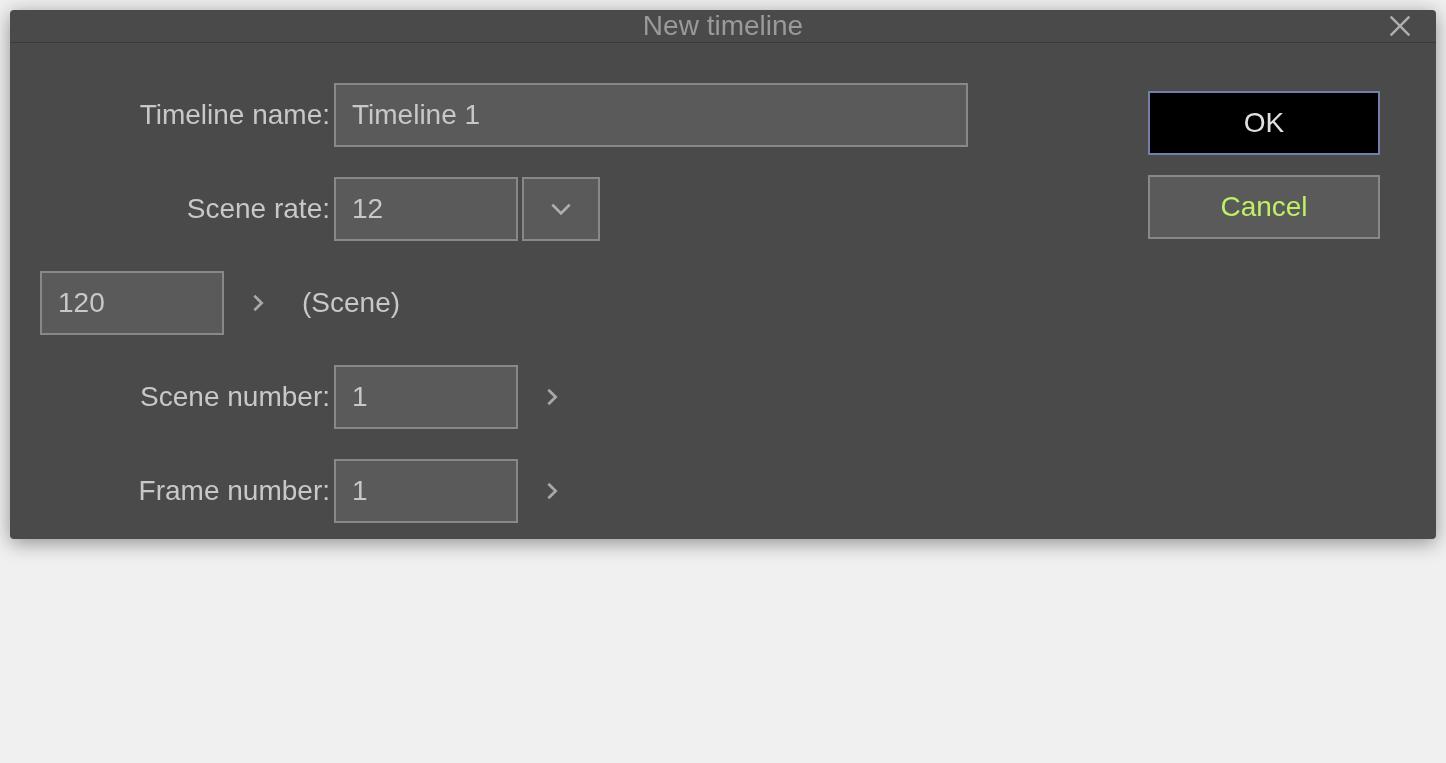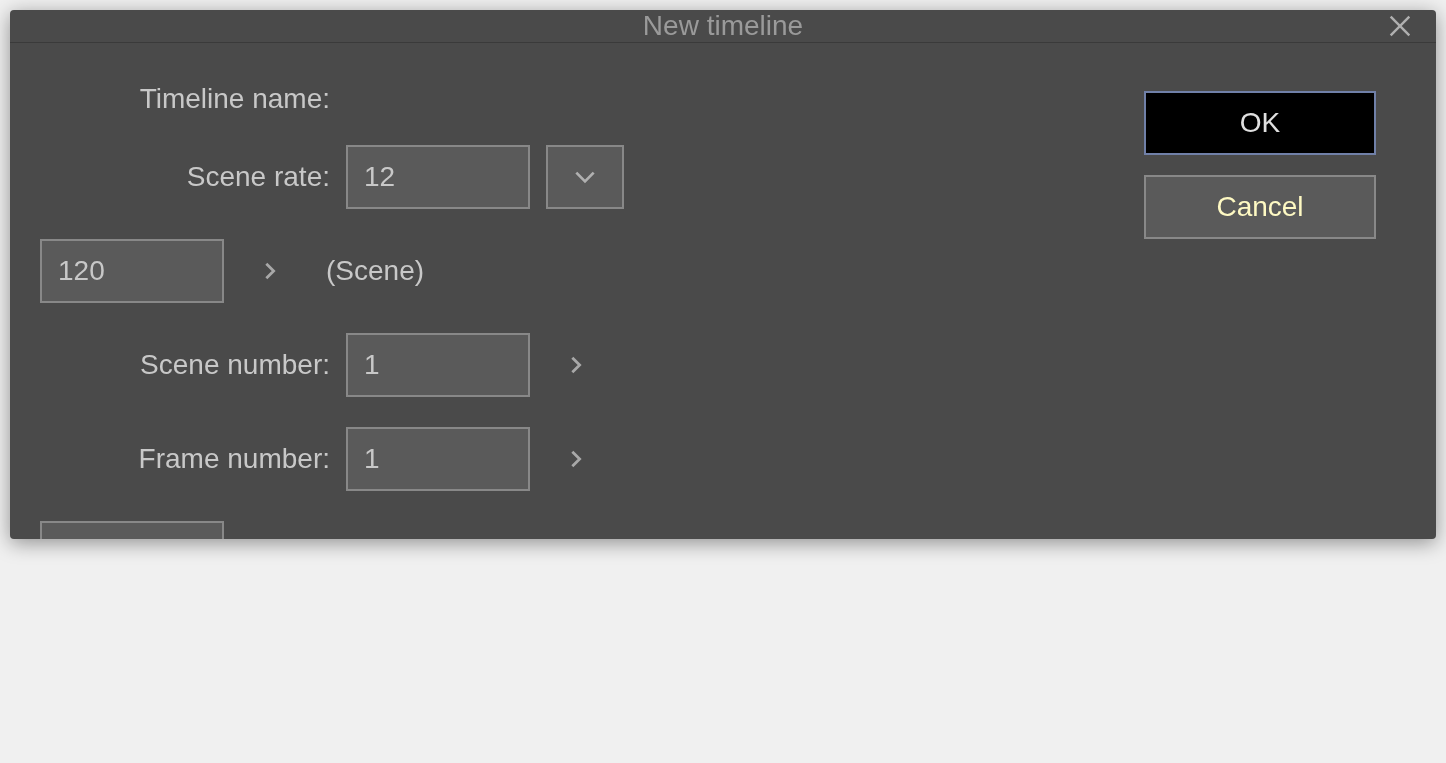--- a/index.html
+++ b/index.html
@@ -62,21 +62,21 @@
     }
     .form-area {
       flex: 1;
       display: flex;
       flex-direction: column;
       gap: 30px;
     }
     .form-row {
       display: flex;
       align-items: center;
-      gap: 16px;
+      gap: 4px;
     }
     .label {
       width: 290px;
       text-align: right;
       color: #c8c8c8;
       font-size: 28px;
       font-weight: 400;
     }
     .text-input {
       background: #5a5a5a;
@@ -143,21 +143,21 @@
       cursor: pointer;
       border: 2px solid #888;
     }
     .btn-primary {
       background: #000000;
       color: #e0e0e0;
       border-color: #7080a8;
     }
     .btn-secondary {
       background: #5a5a5a;
-      color: #fef9c3;
+      color: #bef264;
     }
   </style>
 </head>
 <body>
 
 <div class="dialog">
   <div class="titlebar">
     <span class="title-text">New timeline</span>
     <div class="close-btn">
       <svg viewBox="0 0 24 24" fill="none" stroke="currentColor" stroke-width="2">
@@ -165,20 +165,21 @@
         <line x1="20" y1="4" x2="4" y2="20"></line>
       </svg>
     </div>
   </div>
 
   <div class="body">
     <div class="form-area">
 
       <div class="form-row">
         <span class="label">Timeline name:</span>
+        <input class="text-input wide" type="text" value="Timeline 1" style="">
       </div>
 
       <div class="form-row">
         <span class="label">Scene rate:</span>
         <input class="text-input narrow" type="text" value="12" style="">
         <div class="dropdown-btn">
           <svg viewBox="0 0 24 24" fill="none" stroke="currentColor" stroke-width="2.5">
             <polyline points="4,8 12,16 20,8"></polyline>
           </svg>
         </div>

